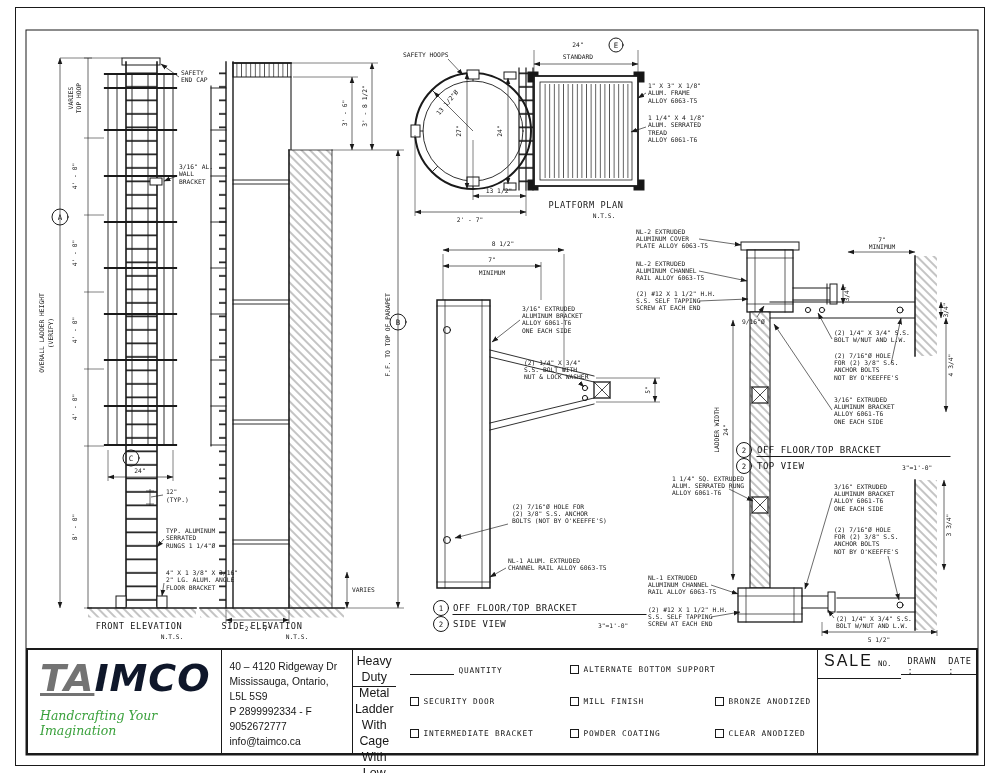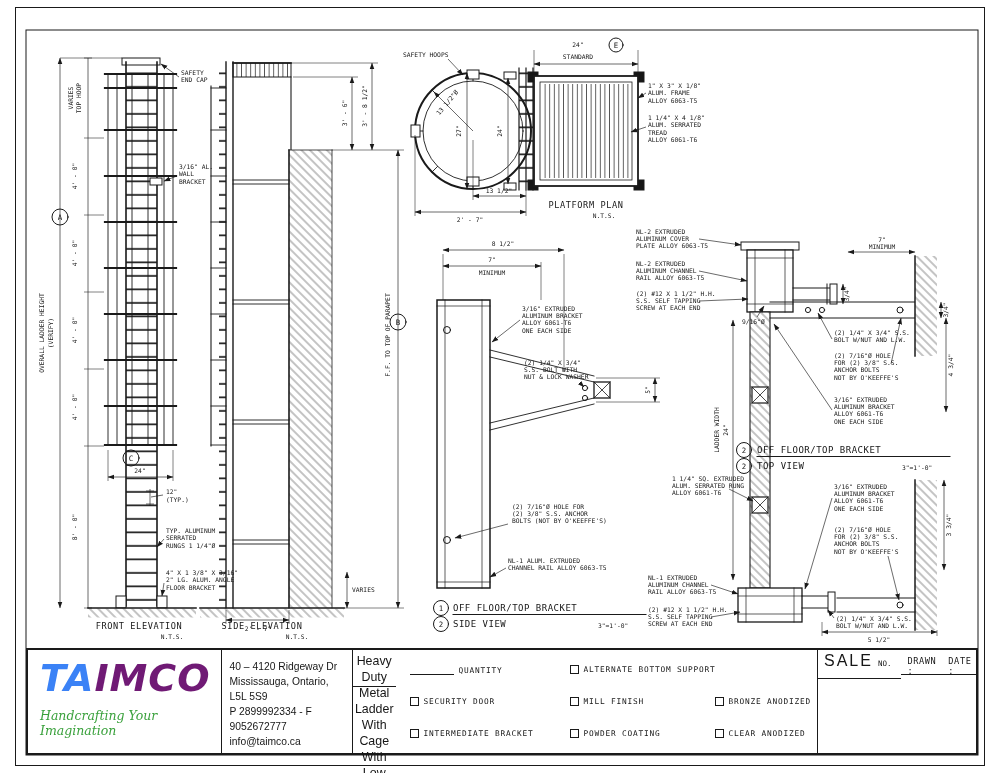--- a/index.html
+++ b/index.html
@@ -13,22 +13,22 @@
   .nts{font-size:6.2px;text-anchor:middle;}
   .tc{font-size:7.4px;text-anchor:middle;}
   .geo{stroke:#1a1a1a;fill:none;stroke-width:1;stroke-linecap:square;}
   .dim{stroke:#1a1a1a;stroke-width:.65;fill:none;}
   .ext{stroke:#1a1a1a;stroke-width:.55;fill:none;}
   .ldr{stroke:#1a1a1a;stroke-width:.65;fill:none;}
   
   .titleblock{position:absolute;left:26px;top:648px;width:952px;height:107px;border:2px solid #1a1a1a;box-sizing:border-box;display:flex;background:#fff;}
   .tb-logo{width:205px;border-right:1.5px solid #1a1a1a;box-sizing:border-box;padding:8px 10px 0 12px;}
   .logo-text{font-family:"DejaVu Sans",sans-serif;font-weight:bold;font-style:italic;font-size:38px;line-height:40px;letter-spacing:1px;}
-  .lg-a{color:#3b82f6;}
-  .lg-b{color:#701a75;}
+  .lg-a{color:#737373;text-decoration:underline;}
+  .lg-b{color:#0f172a;}
   .tagline{font-family:"DejaVu Serif",serif;font-style:italic;color:#3aa13c;font-size:12.5px;margin-top:10px;}
   .tb-address{width:163px;border-right:1.5px solid #1a1a1a;box-sizing:border-box;padding:9px 4px 0 8px;font-family:"Liberation Sans",sans-serif;font-size:10.3px;line-height:15px;}
   .tb-center{flex:1;border-right:1.5px solid #1a1a1a;box-sizing:border-box;display:flex;flex-direction:row;}
   .tb-title{height:37px;box-sizing:border-box;border-bottom:1.5px solid #1a1a1a;text-align:center;font-family:"Liberation Sans",sans-serif;font-size:12.4px;line-height:16px;padding-top:3px;}
   .tb-options{flex:1;display:grid;grid-template-columns:160px 145px 1fr;grid-auto-rows:1fr;align-items:center;padding:4px 6px 4px 14px;font-size:7.8px;letter-spacing:.8px;}
   .opt{display:flex;align-items:flex-end;gap:5px;white-space:nowrap;}
   .cb{width:7px;height:7px;border:1px solid #1a1a1a;display:inline-block;flex:none;background:#fff;}
   .qline{display:inline-block;width:44px;height:9px;border-bottom:1px solid #1a1a1a;}
   .tb-right{width:158px;display:flex;flex-direction:row;box-sizing:border-box;}
   .sale-row{height:29px;border-bottom:1.5px solid #1a1a1a;box-sizing:border-box;padding:2px 6px;display:flex;align-items:baseline;}

